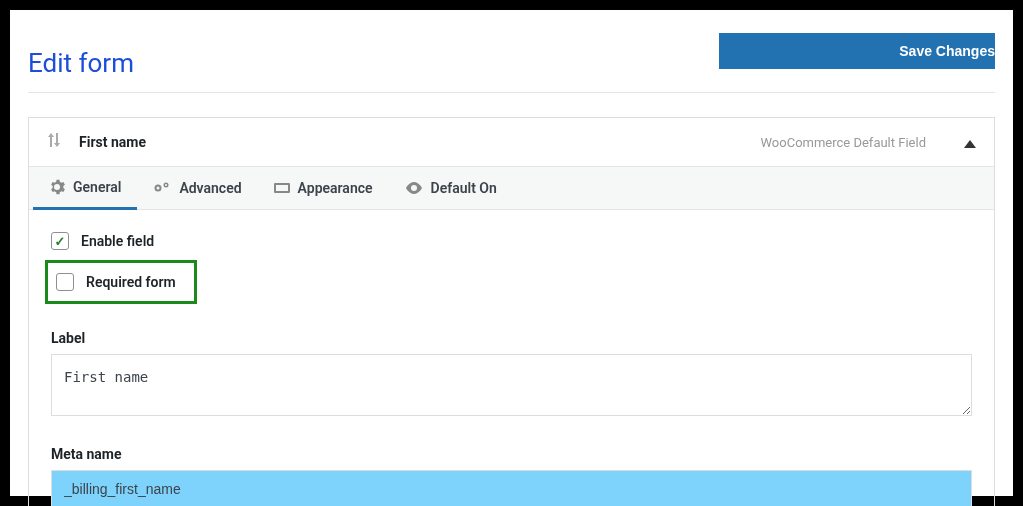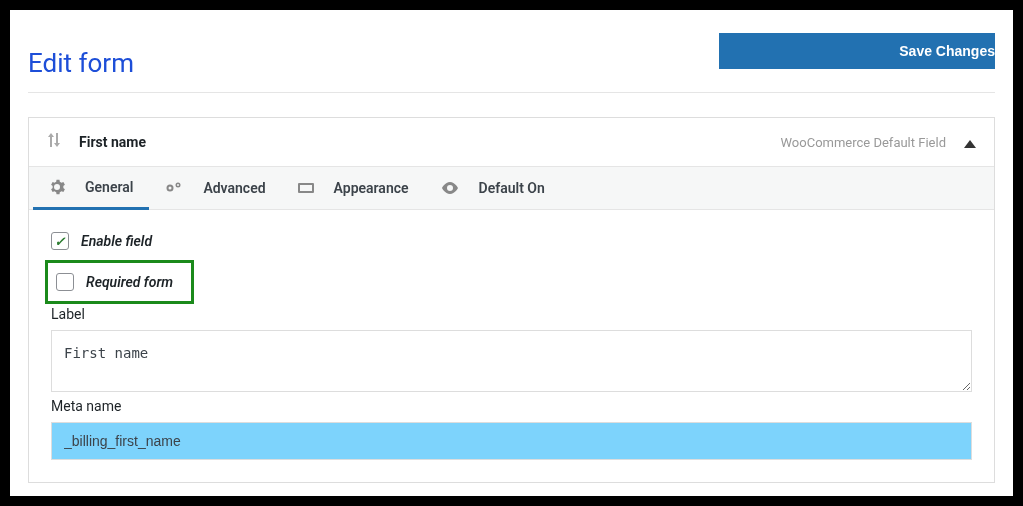--- a/index.html
+++ b/index.html
@@ -60,39 +60,39 @@
     color: #aaa;
   }
   .field-title {
     font-weight: 700;
     font-size: 14px;
     color: #1d2327;
   }
   .panel-header-right {
     display: flex;
     align-items: center;
-    gap: 18px;
+    gap: 38px;
   }
   .badge {
     color: #999;
     font-size: 13px;
   }
   .collapse-caret {
     color: #333;
   }
   .tabs {
     display: flex;
     background: #f6f7f7;
     border-bottom: 1px solid #e5e5e5;
     padding: 0 4px;
   }
   .tab {
     display: flex;
     align-items: center;
-    gap: 20px;
+    gap: 8px;
     padding: 12px 16px;
     font-size: 14px;
     font-weight: 600;
     color: #3c434a;
     cursor: pointer;
   }
   .tab.active {
     border-bottom: 3px solid #2271b1;
     margin-bottom: -1px;
   }
@@ -104,21 +104,20 @@
     padding: 16px 22px 22px 22px;
   }
   .check-row {
     display: flex;
     align-items: center;
     gap: 12px;
     padding: 6px 0;
     font-weight: 600;
     font-size: 14px;
     color: #1d2327;
-    font-style: italic;
   }
   .checkbox {
     width: 18px;
     height: 18px;
     border: 1px solid #8c8f94;
     border-radius: 3px;
     display: inline-flex;
     align-items: center;
     justify-content: center;
     background: #fff;
@@ -130,24 +129,24 @@
     font-weight: 900;
   }
   .highlight-box {
     border: 3px solid #1b8a1b;
     display: inline-flex;
     padding: 10px 18px 10px 8px;
     margin-top: 4px;
     margin-left: -6px;
   }
   .form-label {
-    font-weight: 400;
+    font-weight: 700;
     font-size: 14px;
     color: #1d2327;
-    margin-top: 2px;
+    margin-top: 26px;
     margin-bottom: 8px;
   }
   .text-input {
     width: 100%;
     border: 1px solid #ddd;
     padding: 14px 12px;
     font-size: 14px;
     color: #3c434a;
     background: #fff;
     resize: both;

